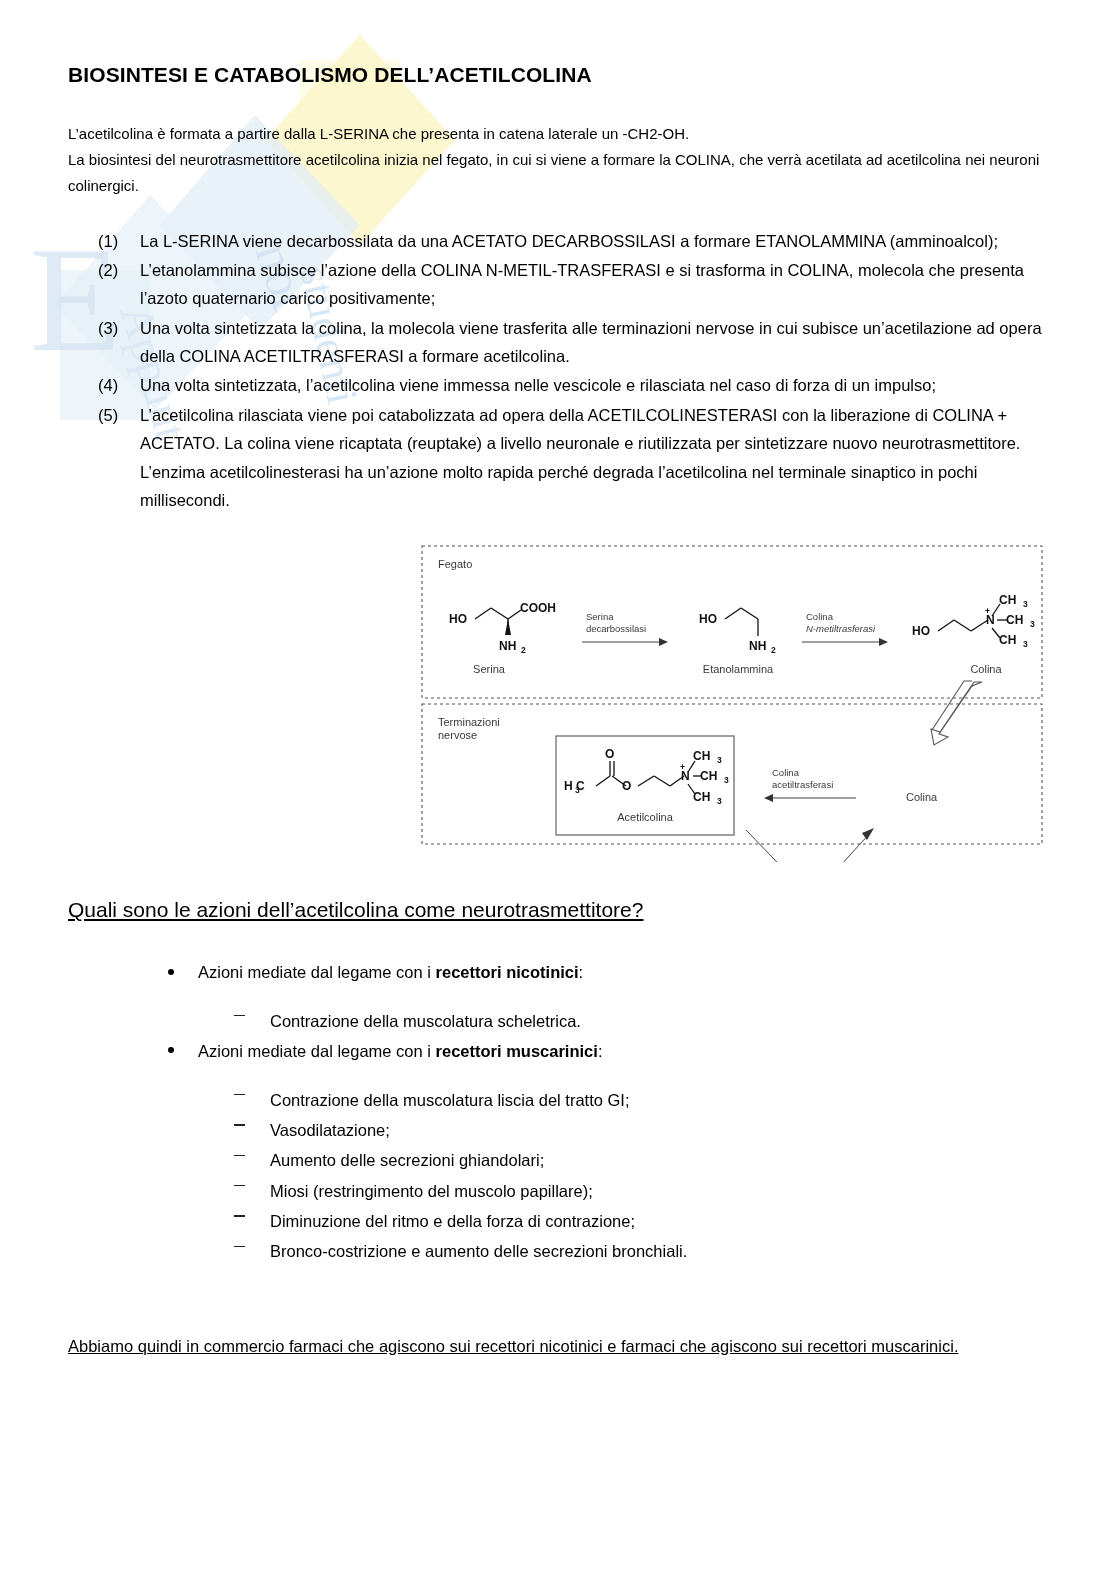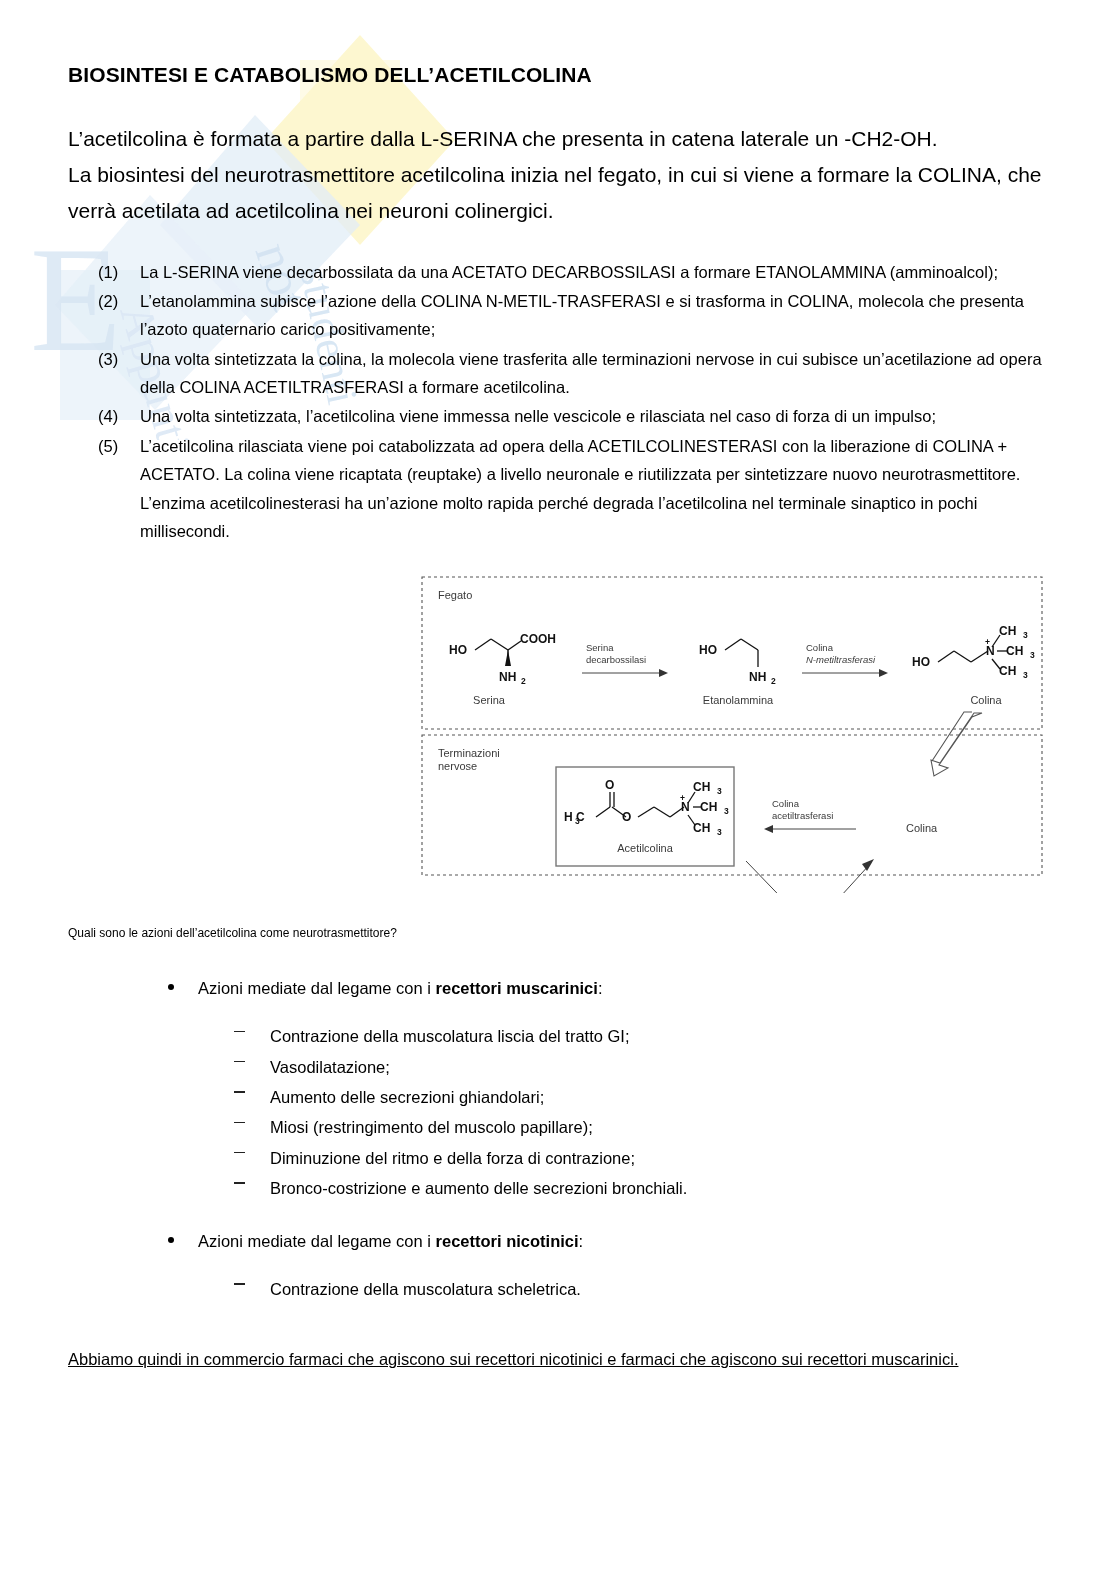--- a/index.html
+++ b/index.html
@@ -41,21 +41,21 @@
 
   h1.doc-title {
     font-size: 21px;
     font-weight: bold;
     letter-spacing: 0.1px;
     margin: 0 0 34px 0;
     line-height: 1.2;
   }
 
   p.para {
-    font-size: 21px;
+    font-size: 15px;
     line-height: 1.72;
     margin: 0;
     max-width: 990px;
   }
 
   
   ol.steps {
     list-style: none;
     margin: 28px 0 0 0;
     padding: 0 0 0 30px;
@@ -85,23 +85,24 @@
   }
   .figure {
     position: relative;
     width: 640px;
     height: 322px;
   }
   .figure svg { display: block; }
 
   
   p.question {
-    font-size: 12px;
+    font-size: 21px;
     line-height: 1.72;
     margin: 30px 0 0 0;
+    text-decoration: underline;
   }
 
   
   ul.bullets {
     list-style: none;
     margin: 30px 0 0 0;
     padding: 0 0 0 32px;
   }
   ul.bullets > li.bullet-item {
     position: relative;
@@ -337,20 +338,32 @@
         </svg>
       </div>
     </div>
 
     <p class="question">Quali sono le azioni dell’acetilcolina come neurotrasmettitore?</p>
 
     <ul class="bullets">
 
       <li class="bullet-item">
         <span class="dot"></span>
+        <span class="bullet-text"><span>Azioni mediate dal legame con i </span><span class="bold">recettori nicotinici</span><span>:</span></span>
+
+        <ul class="subitems">
+          <li>
+            <span class="dash"></span>
+            <span>Contrazione della muscolatura scheletrica.</span>
+          </li>
+        </ul>
+      </li>
+
+      <li class="bullet-item">
+        <span class="dot"></span>
         <span class="bullet-text"><span>Azioni mediate dal legame con i </span><span class="bold">recettori muscarinici</span><span>:</span></span>
 
         <ul class="subitems">
           <li>
             <span class="dash"></span>
             <span>Contrazione della muscolatura liscia del tratto GI;</span>
           </li>
           <li>
             <span class="dash"></span>
             <span>Vasodilatazione;</span>
@@ -367,30 +380,18 @@
             <span class="dash"></span>
             <span>Diminuzione del ritmo e della forza di contrazione;</span>
           </li>
           <li>
             <span class="dash"></span>
             <span>Bronco-costrizione e aumento delle secrezioni bronchiali.</span>
           </li>
         </ul>
         <div class="spacer-after-sub"></div>
       </li>
-
-      <li class="bullet-item">
-        <span class="dot"></span>
-        <span class="bullet-text"><span>Azioni mediate dal legame con i </span><span class="bold">recettori nicotinici</span><span>:</span></span>
-
-        <ul class="subitems">
-          <li>
-            <span class="dash"></span>
-            <span>Contrazione della muscolatura scheletrica.</span>
-          </li>
-        </ul>
-      </li>
     </ul>
 
     <p class="closing">Abbiamo quindi in commercio farmaci che agiscono sui recettori nicotinici e farmaci che agiscono sui recettori muscarinici.</p>
 
   </div>
 </div>
 
 </body></html>

